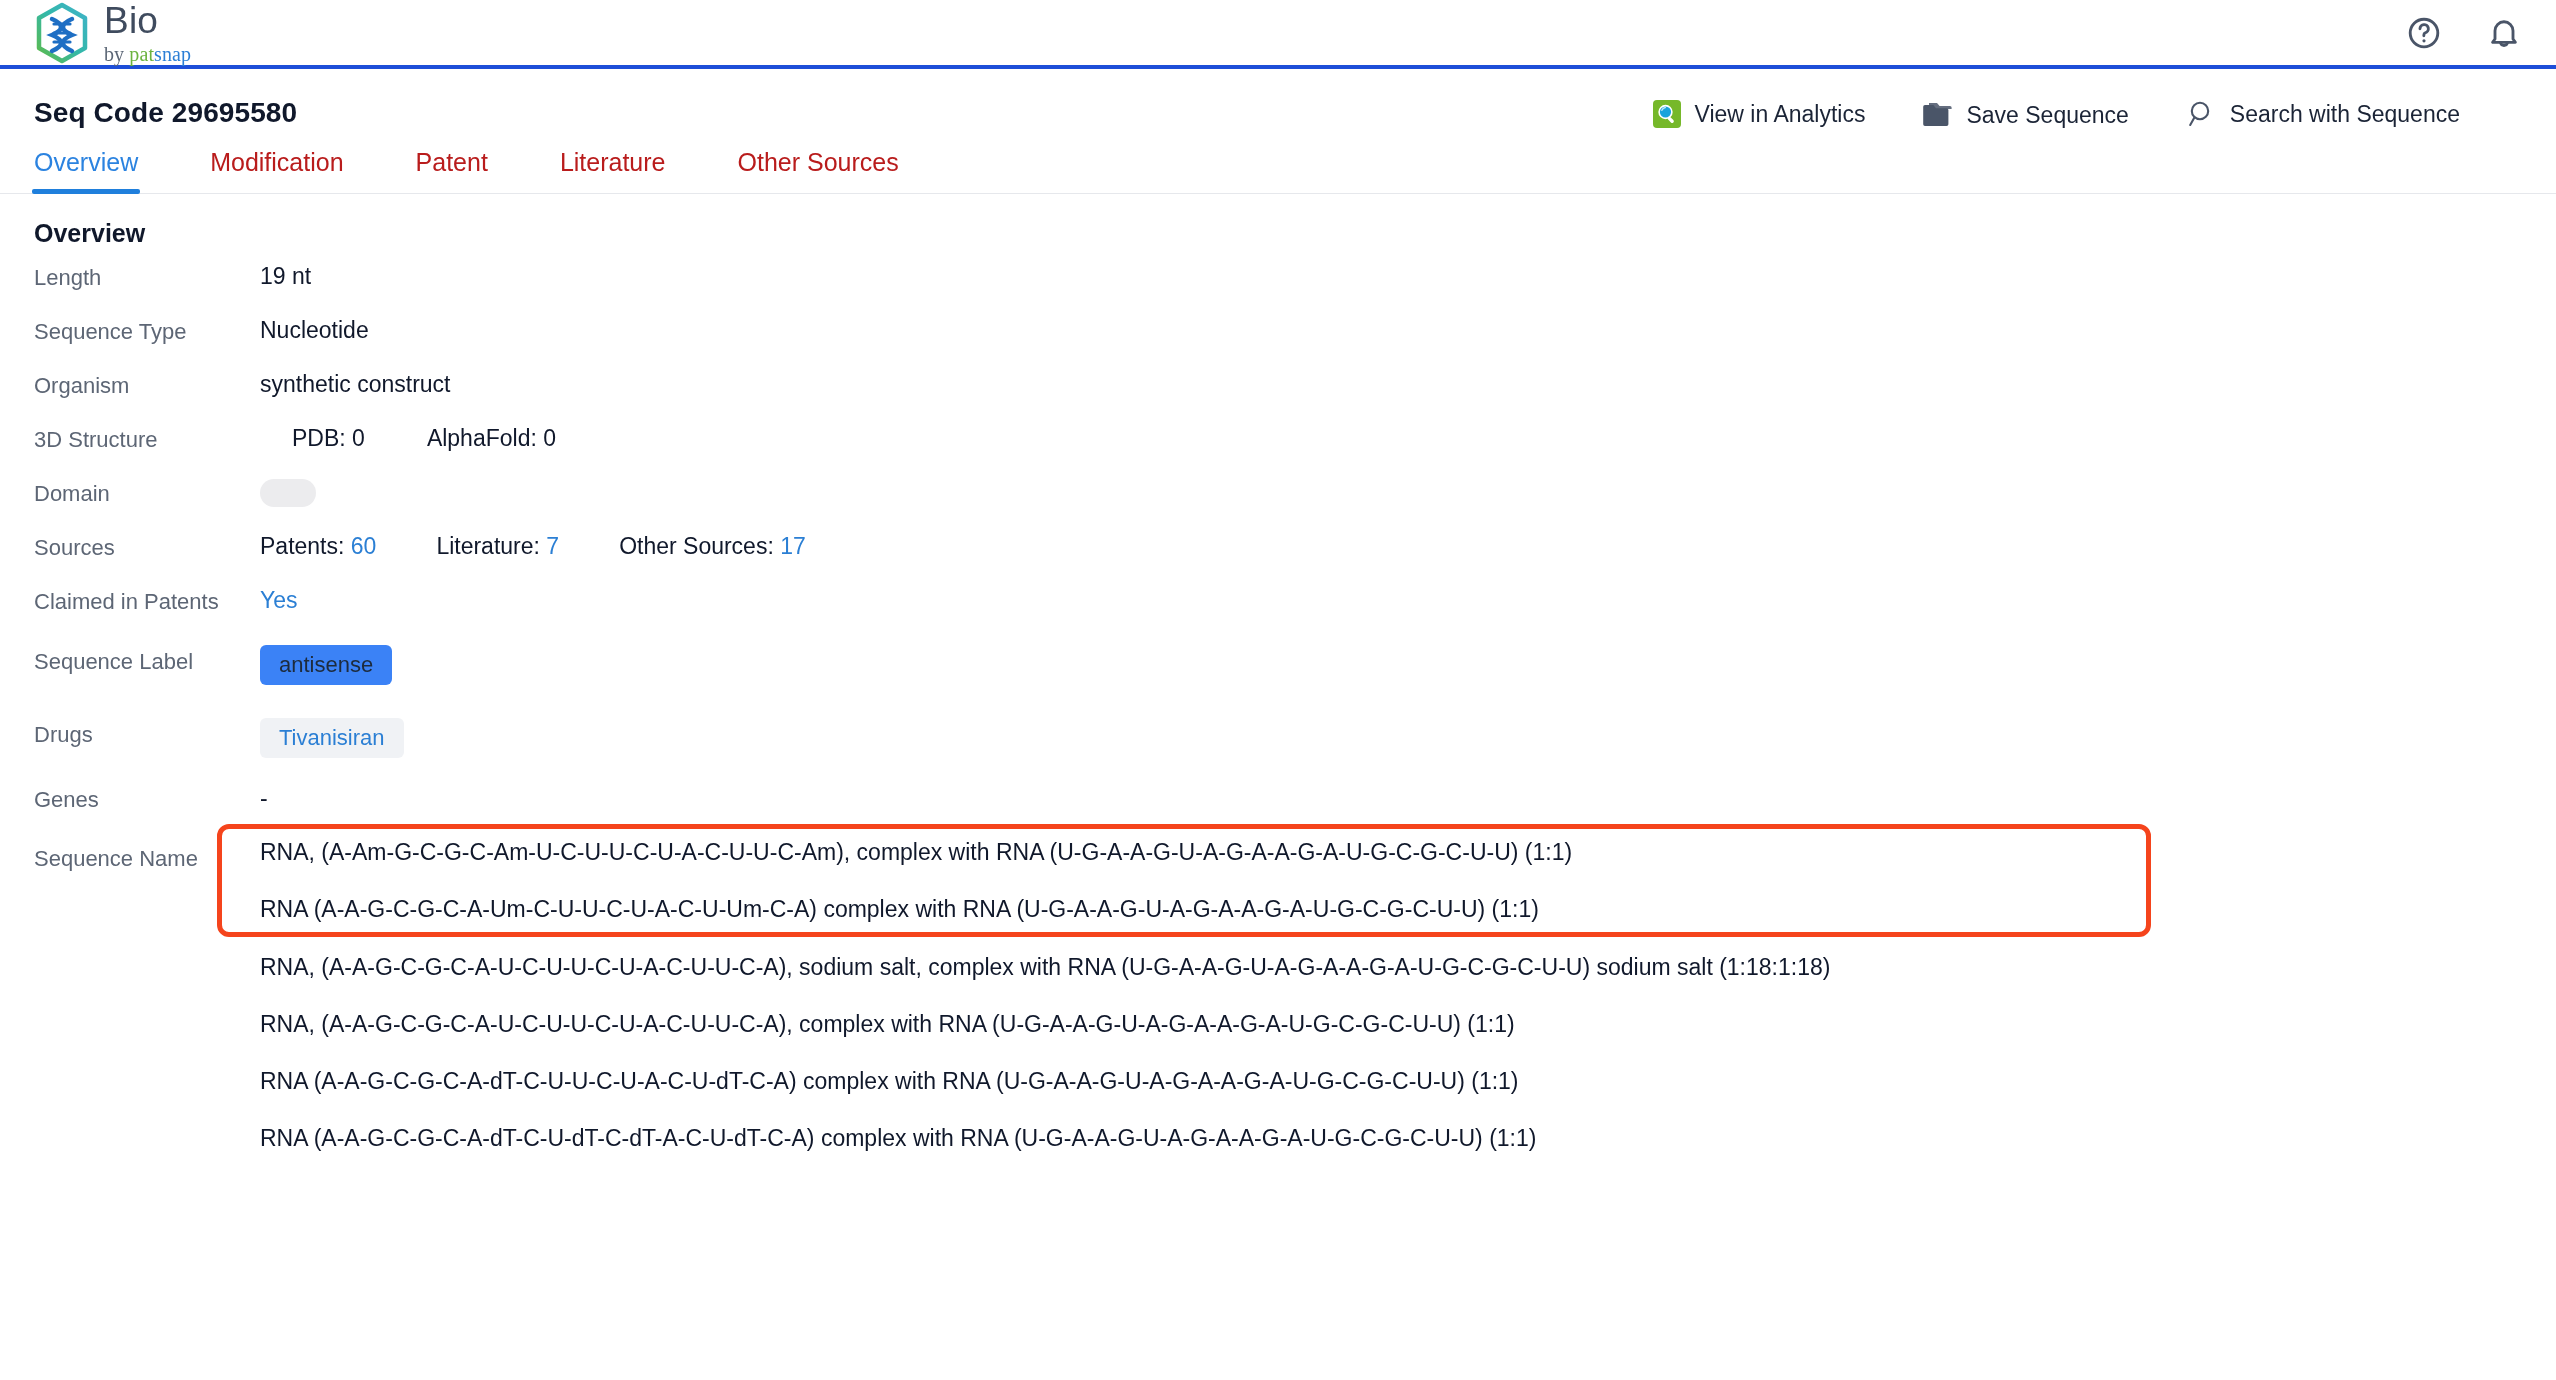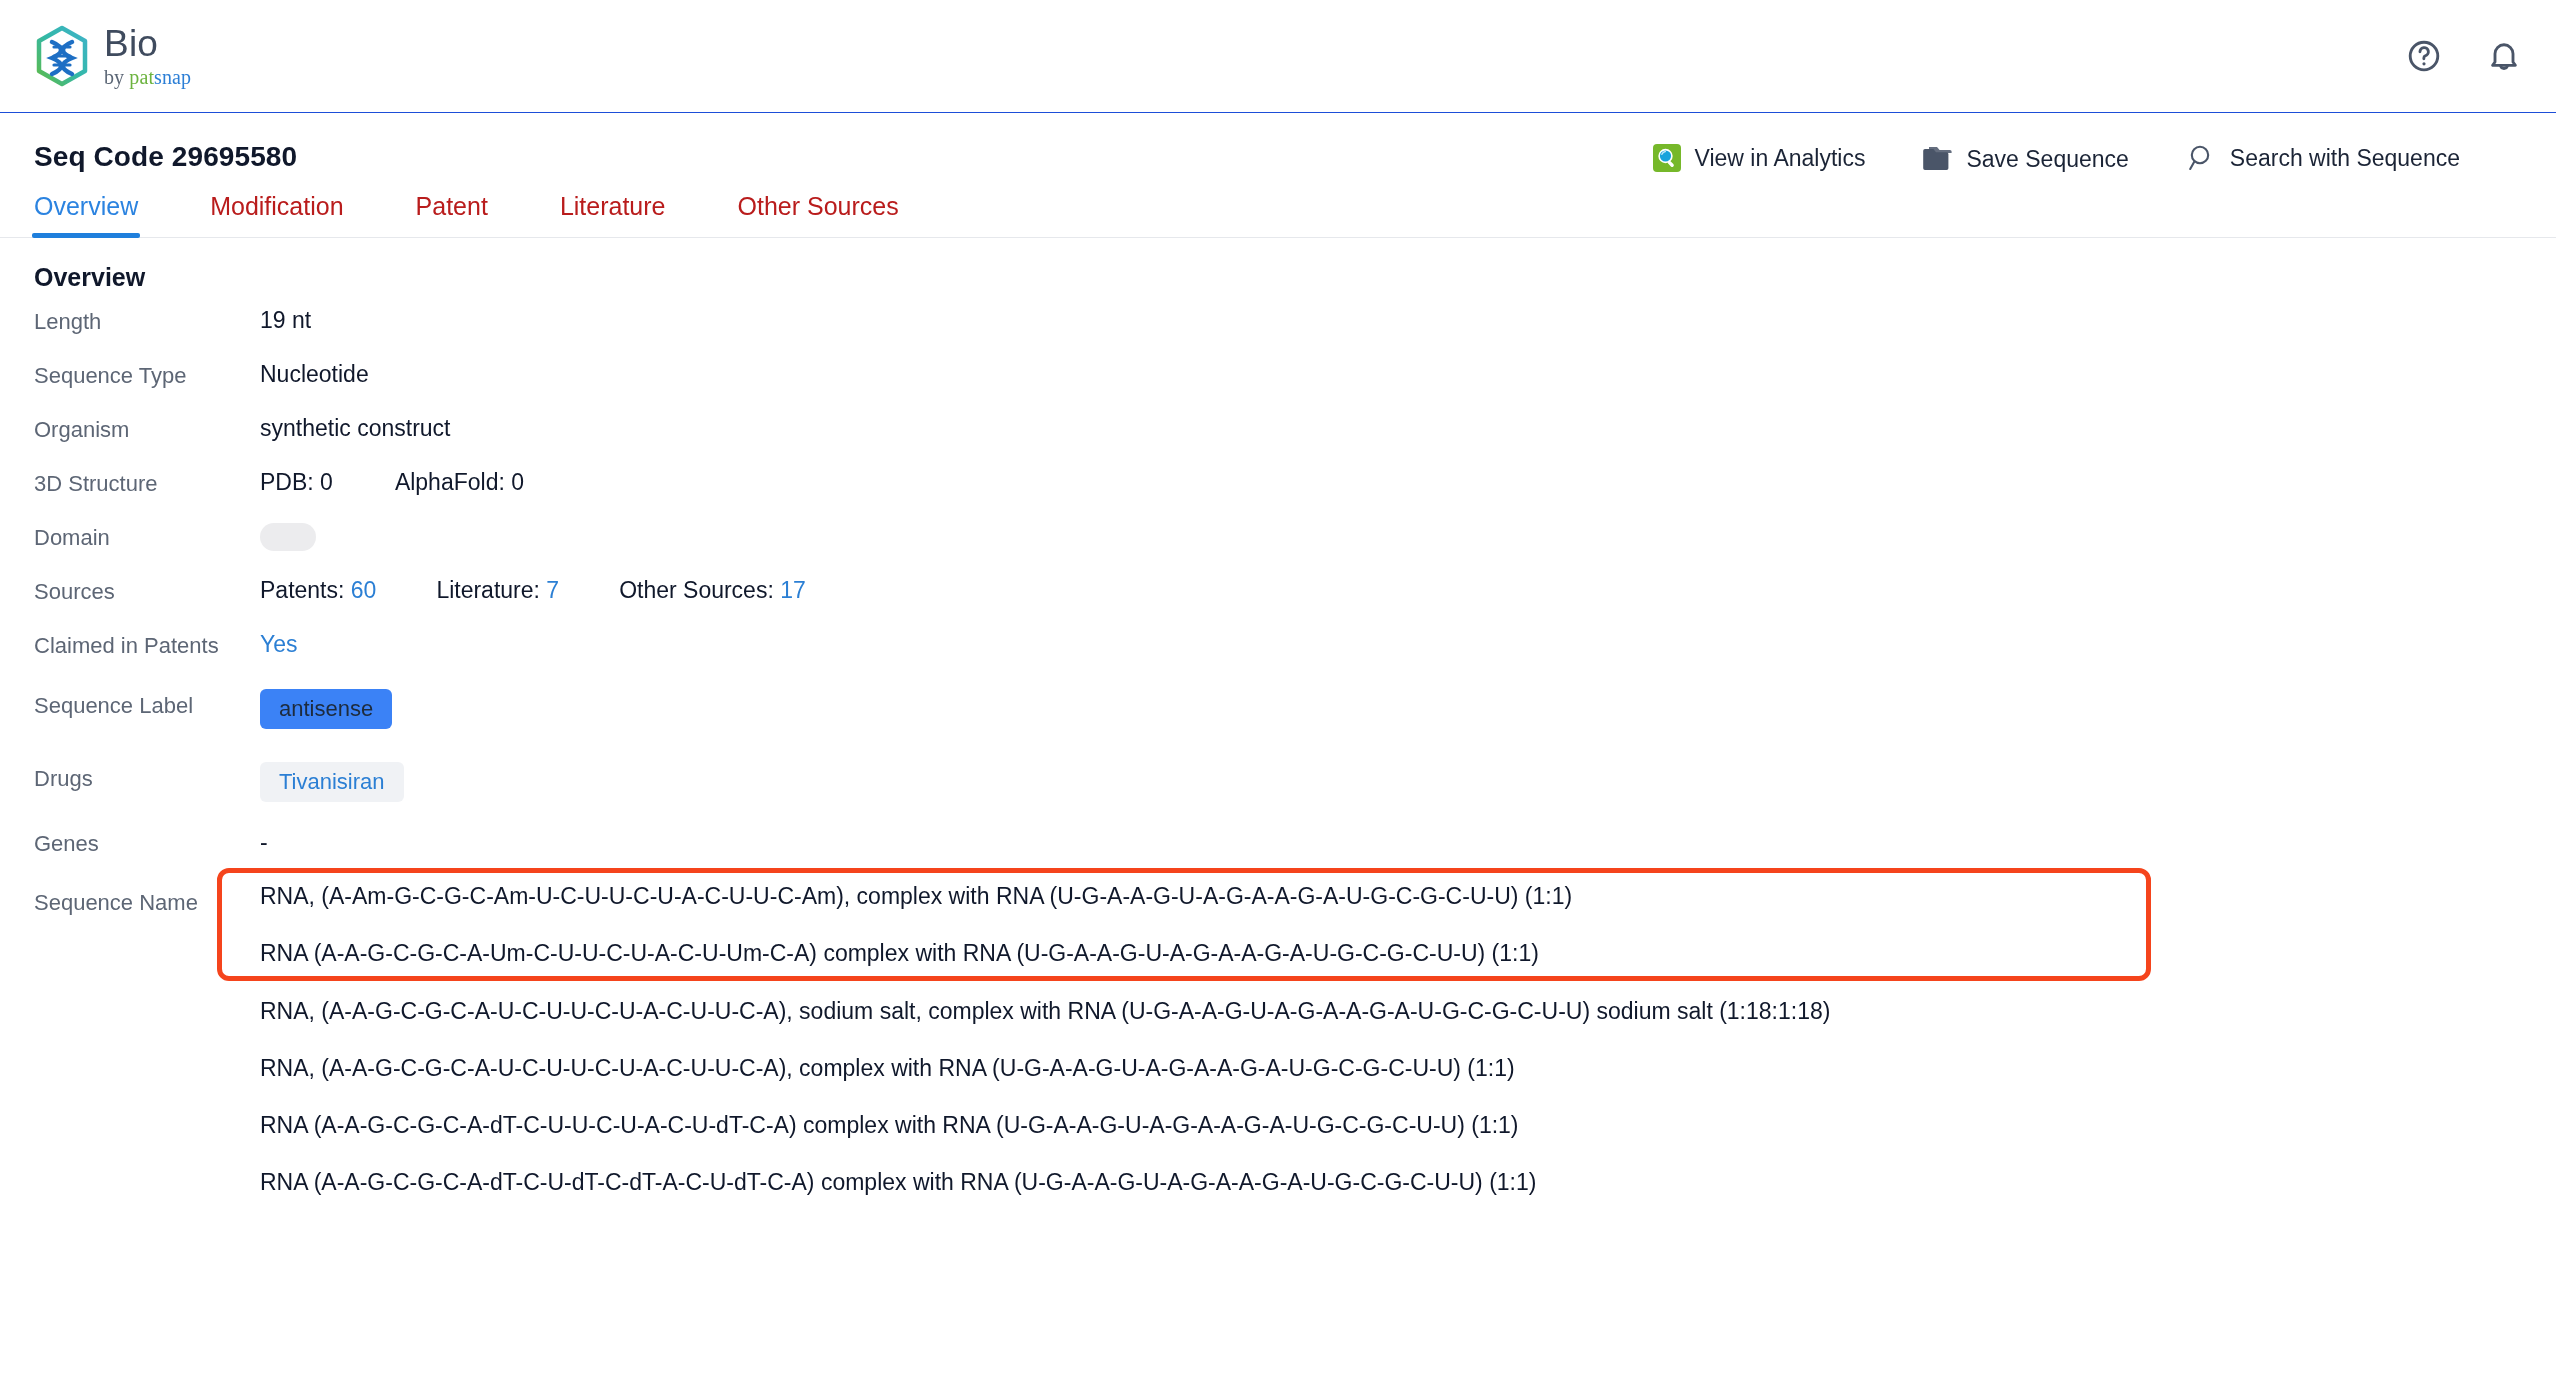--- a/index.html
+++ b/index.html
@@ -6,23 +6,23 @@
   html, body {
     width: 2556px; height: 1380px;
     background: #ffffff;
     font-family: "Liberation Sans", sans-serif;
     overflow: hidden;
   }
 
   
   .appbar {
     position: relative;
-    height: 113px;
+    height: 69px;
     background: #ffffff;
-    border-bottom: 1px solid #1d4ed8;
+    border-bottom: 4px solid #1d4ed8;
     display: flex;
     align-items: center;
   }
   .brand { display: flex; align-items: center; padding-left: 34px; }
   .brand-logo { width: 56px; height: 62px; flex: 0 0 auto; }
   .brand-text { margin-left: 14px; line-height: 1; }
   .brand-title {
     font-size: 37px; color: #3f4b5e; letter-spacing: .2px;
     font-weight: 400; line-height: 1.0;
   }
@@ -83,21 +83,21 @@
   }
   .field-row { display: flex; align-items: flex-start; min-height: 54px; }
   .field-label {
     width: 226px; flex: 0 0 226px;
     font-size: 22px; color: #5d6675; padding-top: 7px;
   }
   .field-value {
     font-size: 23px; color: #10182b; padding-top: 5px;
     display: flex; align-items: center;
   }
-  .val-gap-1 { margin-right: 62px; }
+  .val-gap-1 { margin-right: 62px; margin-left: 32px; }
   .val-gap-2 { margin-right: 60px; }
   .blue { color: #2b7fd4; }
   .linkish { color: #2b7fd4; cursor: pointer; }
 
   .chip-empty {
     display: inline-block; width: 56px; height: 28px;
     background: #ececee; border-radius: 14px;
   }
   .chip {
     display: inline-block; padding: 9px 19px; border-radius: 6px;

